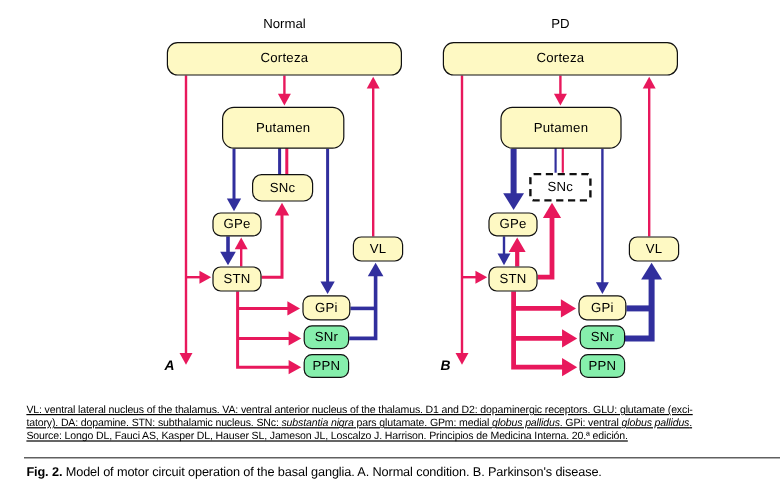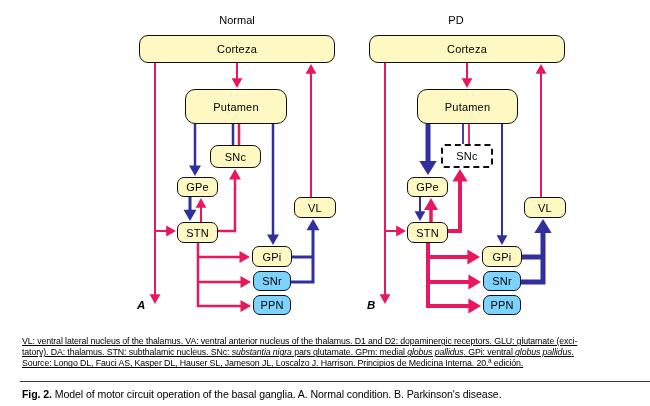--- a/index.html
+++ b/index.html
@@ -2,21 +2,21 @@
 <html><head>
 <meta charset="utf-8">
 <style>
   html,body{margin:0;padding:0;background:#fff;}
   #figure{position:relative;width:650px;height:406px;background:#ffffff;
           font-family:"Liberation Sans",sans-serif;overflow:hidden;margin-left:20px;}
   #edges{position:absolute;left:0;top:0;z-index:1;}
   .node{position:absolute;box-sizing:border-box;border:1.7px solid #101010;
         background:#fef9c3;display:flex;align-items:center;justify-content:center;
         font-size:11px;color:#000;z-index:2;letter-spacing:0.2px;}
-  .node.white{background:#7dd3fc;text-align:center;}
+  .node.white{background:#86efac;text-align:center;}
   .node.dashed{background:#ffffff;border:2px dashed #101010;}
   .panel-title{position:absolute;font-size:11px;color:#000;transform:translateX(-50%);
         z-index:2;white-space:nowrap;}
   .panel-label{position:absolute;font-size:11.5px;font-weight:bold;font-style:italic;
         color:#000;z-index:2;}
   #caption{position:absolute;left:2px;top:336px;width:647px;font-size:8.8px;
         line-height:11.2px;color:#000;letter-spacing:-0.12px;z-index:2;text-decoration:underline;}
   #caption .i{font-style:italic;}
   #figrule{position:absolute;left:0;top:381px;width:650px;height:0;
         border-top:1.2px solid #3a3a3a;z-index:2;}
@@ -87,21 +87,21 @@
       <polygon points="460,257 447.4,264.6 447.4,249.4" fill="#e8185c"></polygon>
       <polyline points="408,257 448.4,257" fill="none" stroke="#e8185c" stroke-width="4"></polyline>
       <polygon points="461,282 448.4,289.6 448.4,274.4" fill="#e8185c"></polygon>
       <polyline points="408,282 449.4,282" fill="none" stroke="#e8185c" stroke-width="4"></polyline>
       <polygon points="523,219 531.7,233 514.3,233" fill="#312f9d"></polygon>
       <polyline points="500,282 523,282 523,232" fill="none" stroke="#312f9d" stroke-width="5"></polyline>
       <polyline points="502,257 523,257" fill="none" stroke="#312f9d" stroke-width="5"></polyline>
     </svg>
 
   <div class="panel-title" style="left: 217px; top: 14px;">Normal</div>
-  <div class="panel-title" style="left: 436px; top: 14px;">PD</div>
+  <div class="panel-title" style="left: 447px; top: 14px;">PD</div>
   <div class="panel-label" style="left: 117px; top: 299px;">A</div>
   <div class="panel-label" style="left: 347px; top: 299px;">B</div>
 
   <div id="nodes">
       <div class="node" style="left: 119px; top: 35px; width: 196px; height: 28px; border-radius: 9px;">Corteza</div>
       <div class="node" style="left: 165px; top: 89px; width: 102px; height: 35px; border-radius: 10px;">Putamen</div>
       <div class="node" style="left: 190px; top: 145px; width: 51px; height: 23px; border-radius: 8px;">SNc</div>
       <div class="node" style="left: 157px; top: 177px; width: 41px; height: 20px; border-radius: 7px;">GPe</div>
       <div class="node" style="left: 157px; top: 222px; width: 41px; height: 21px; border-radius: 7px;">STN</div>
       <div class="node" style="left: 274px; top: 197px; width: 42px; height: 21px; border-radius: 7px;">VL</div>
@@ -114,21 +114,21 @@
       <div class="node" style="left: 387px; top: 177px; width: 41px; height: 20px; border-radius: 7px;">GPe</div>
       <div class="node" style="left: 387px; top: 222px; width: 41px; height: 21px; border-radius: 7px;">STN</div>
       <div class="node" style="left: 504px; top: 197px; width: 42px; height: 21px; border-radius: 7px;">VL</div>
       <div class="node" style="left: 462px; top: 246px; width: 40px; height: 21px; border-radius: 7px;">GPi</div>
       <div class="node white" style="left: 463px; top: 271px; width: 38px; height: 20px; border-radius: 7px;">SNr</div>
       <div class="node white" style="left: 463px; top: 295px; width: 38px; height: 20px; border-radius: 7px;">PPN</div>
     </div>
 
   <div id="caption">
       <div><span>VL: ventral lateral nucleus of the thalamus. VA: ventral anterior nucleus of the thalamus. D1 and D2: dopaminergic receptors. GLU: glutamate (exci-</span></div>
-      <div><span>tatory). DA: thalamus. STN: subthalamic nucleus. SNc: </span><span class="i">substantia nigra</span><span> pars glutamate. GPm: medial </span><span class="i">globus pallidus</span><span>. GPi: ventral </span><span class="i">globus pallidus</span><span>.</span></div>
+      <div><span>tatory). DA: dopamine. STN: subthalamic nucleus. SNc: </span><span class="i">substantia nigra</span><span> pars glutamate. GPm: medial </span><span class="i">globus pallidus</span><span>. GPi: ventral </span><span class="i">globus pallidus</span><span>.</span></div>
       <div><span>Source: Longo DL, Fauci AS, Kasper DL, Hauser SL, Jameson JL, Loscalzo J. Harrison. Principios de Medicina Interna. 20.ª edición.</span></div>
     </div>
 
   <div id="figrule"></div>
 
   <div id="figcap">
     <span class="b">Fig. 2.</span><span> Model of motor circuit operation of the basal ganglia. A. Normal condition. B. Parkinson's disease.</span>
   </div>
 </div>
 

